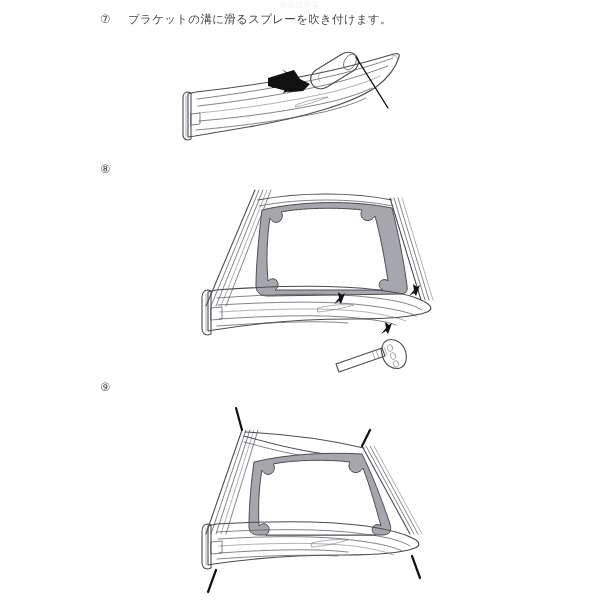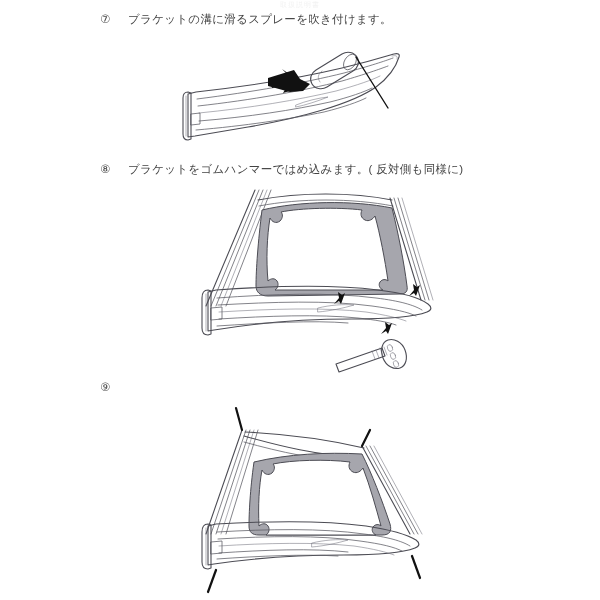--- a/index.html
+++ b/index.html
@@ -163,21 +163,20 @@
       <g>
         <path class="solid-black" d="M306,60 L283,67 L289,57 L272,62 L271,55 L289,50 L282,43 Z"></path>
         <path class="solid-black" d="M268,52 L294,44 L300,53 L310,58 L303,65 L290,66 L268,60 Z"></path>
       </g>
     </svg>
   </div>
 
   <div class="step" style="top:162px;">
     <div class="step-caption" style="padding-left:100px;">
       <span class="step-num">⑧</span>
-      <span class="step-text">ブラケットをゴムハンマーではめ込みます。( 反対側も同様に)</span>
     </div>
 
     <svg class="fig" width="600" height="200" viewBox="0 0 600 200" style="position:absolute; left:0; top:26px;">
 
       <g>
         <path class="outline" d="M255,2 L206,118"></path>
         <path class="outline-thin" d="M259,2 L211,118"></path>
         <path class="outline-thin" d="M263,2 L216,118"></path>
         <path class="outline-hair" d="M267,2 L221,118"></path>
         <path class="outline-thin" d="M271,2 L226,118"></path>

